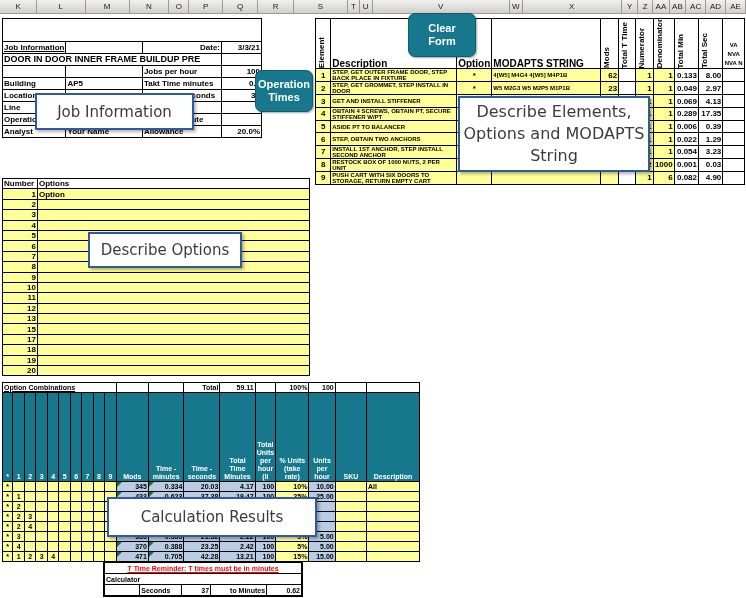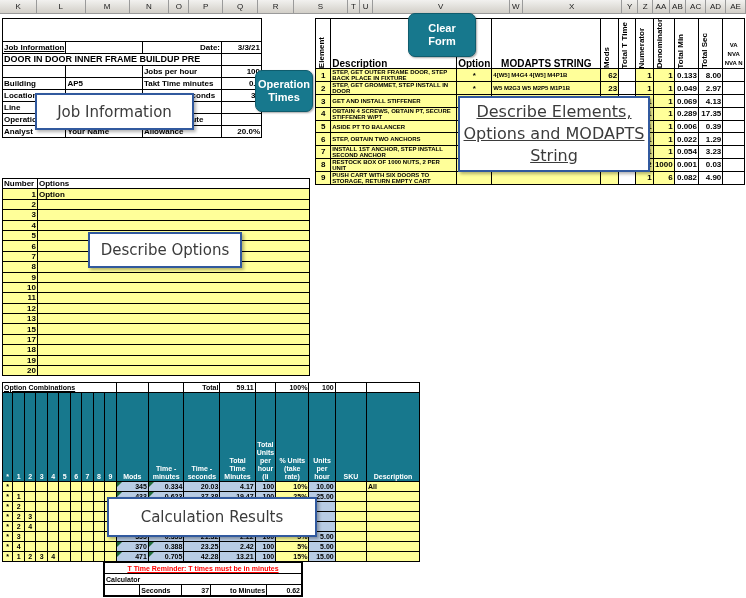--- a/index.html
+++ b/index.html
@@ -32,21 +32,21 @@
        justify-content:center;font-weight:bold;font-size:11px;line-height:13px;
        box-shadow:1px 1px 2px rgba(0,0,0,.35);cursor:pointer;}
   #calcBtn{left:255px;top:70px;width:56px;height:40px;}
   #clearBtn{left:408px;top:13px;width:66px;height:42px;}
   .callout{position:absolute;background:#fff;border:2px solid #31599e;
            display:flex;align-items:center;justify-content:center;text-align:center;
            color:#3b3b3b;font-family:"DejaVu Sans",sans-serif;
            box-shadow:2px 2px 3px rgba(0,0,0,.3);}
   #co1{left:35px;top:93px;width:155px;height:33px;font-size:15px;}
   #co2{left:88px;top:232px;width:150px;height:32px;font-size:15px;}
-  #co3{left:458px;top:96px;width:188px;height:72px;font-size:16px;line-height:22px;text-decoration:underline;}
+  #co3{left:458px;top:96px;width:188px;height:72px;font-size:16px;line-height:22px;}
   #co4{left:107px;top:497px;width:206px;height:36px;font-size:15px;}
   .btbl{position:absolute;left:2px;top:382px;width:418px;}
   .btbl td{border:1px solid #000;font-size:7px;height:9px;font-weight:bold;
            line-height:8px;white-space:nowrap;overflow:hidden;padding:0 1px;}
   .bhead td{background:#17788d;color:#ffffff;vertical-align:bottom;height:88px;
             text-align:center;font-size:7px;}
   .rem{position:absolute;left:103px;top:561px;width:200px;border:2px solid #000;background:#fff;}
   .rem td{border:1px solid #000;font-size:7px;font-weight:bold;height:10px;padding:0 1px;}
   .red{color:#ff0000;text-decoration:underline;}
   .gtri{position:relative;}
@@ -216,21 +216,21 @@
   </table>
 
 <table class="grid eltbl" id="elTable">
     <tbody>
       <tr class="elhead">
         <td style="width: 14px;">
           <div class="vert">Element</div>
         </td>
         <td style="width: 158px; vertical-align: bottom; font-size: 10px;">Description</td>
         <td style="width: 14px; vertical-align: bottom; font-size: 10px;">Option</td>
-        <td style="width: 114px; vertical-align: bottom; font-size: 10px; text-align: center;">MODAPTS STRING</td>
+        <td style="width: 114px; vertical-align: bottom; font-size: 10px;">MODAPTS STRING</td>
         <td style="width: 18px;">
           <div class="vert">Mods</div>
         </td>
         <td style="width: 16px;">
           <div class="vert">Total T Time</div>
         </td>
         <td style="width: 18px;">
           <div class="vert">Numerator</div>
         </td>
         <td style="width: 18px;">

